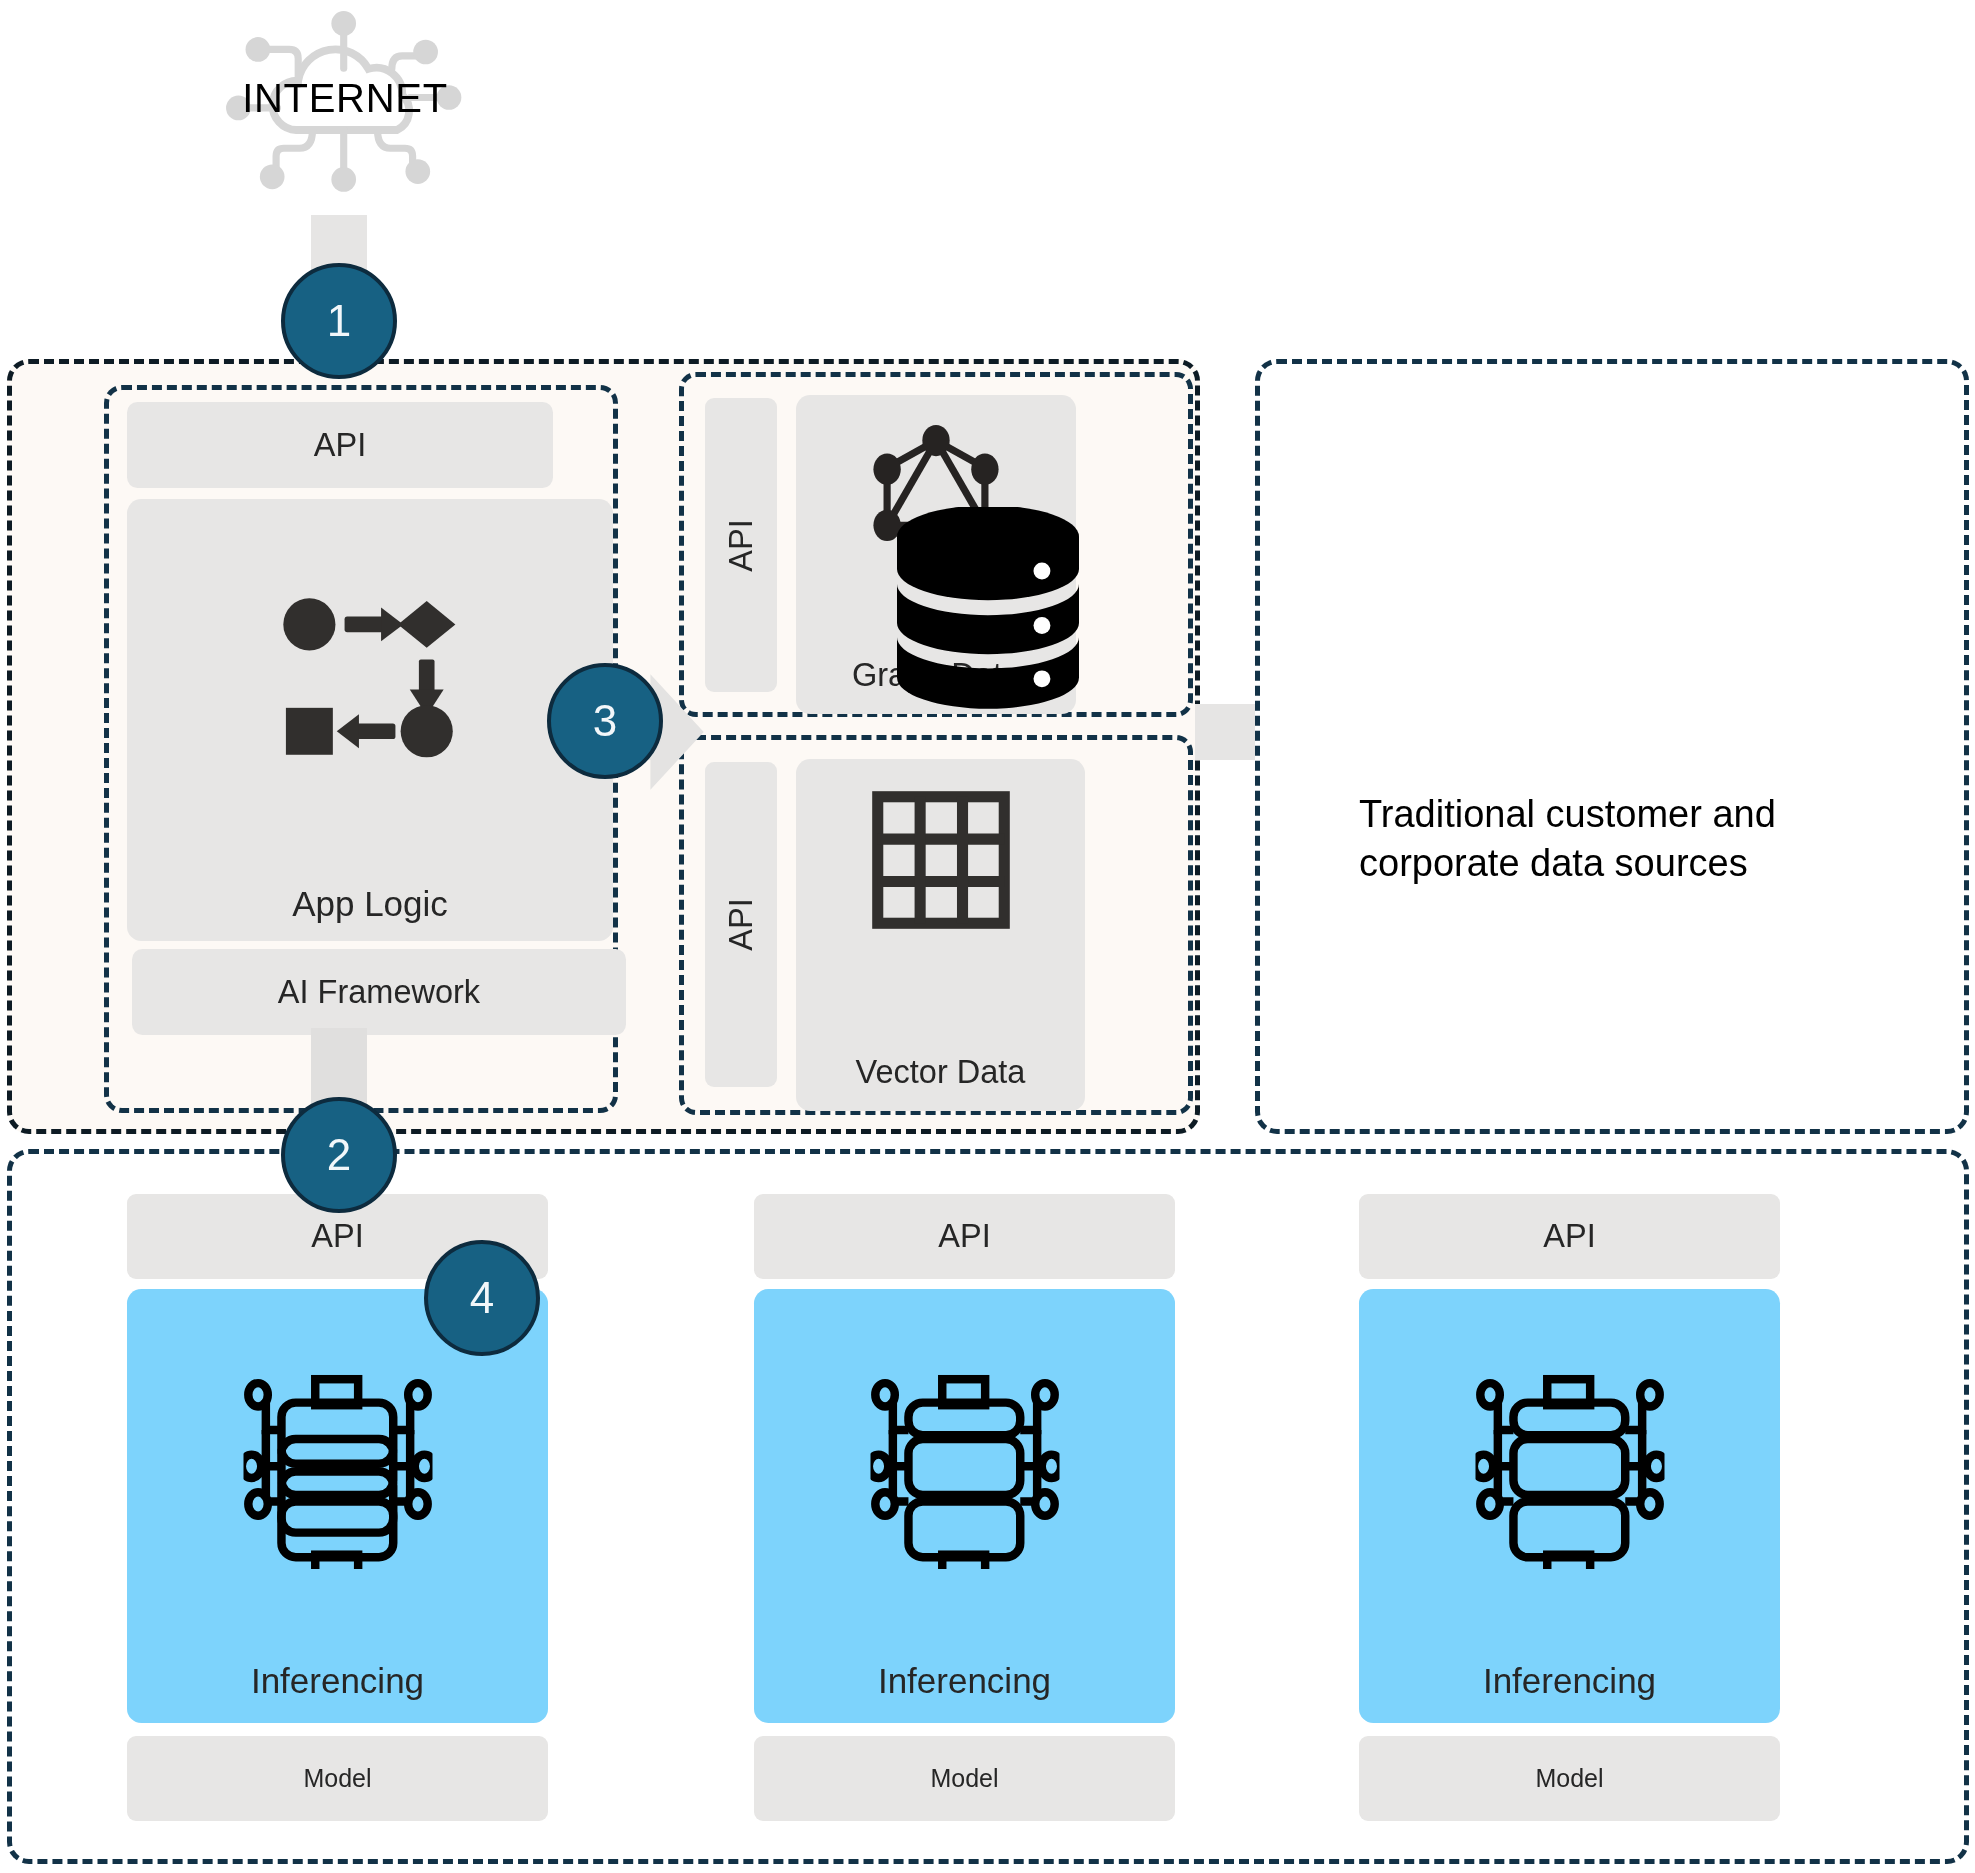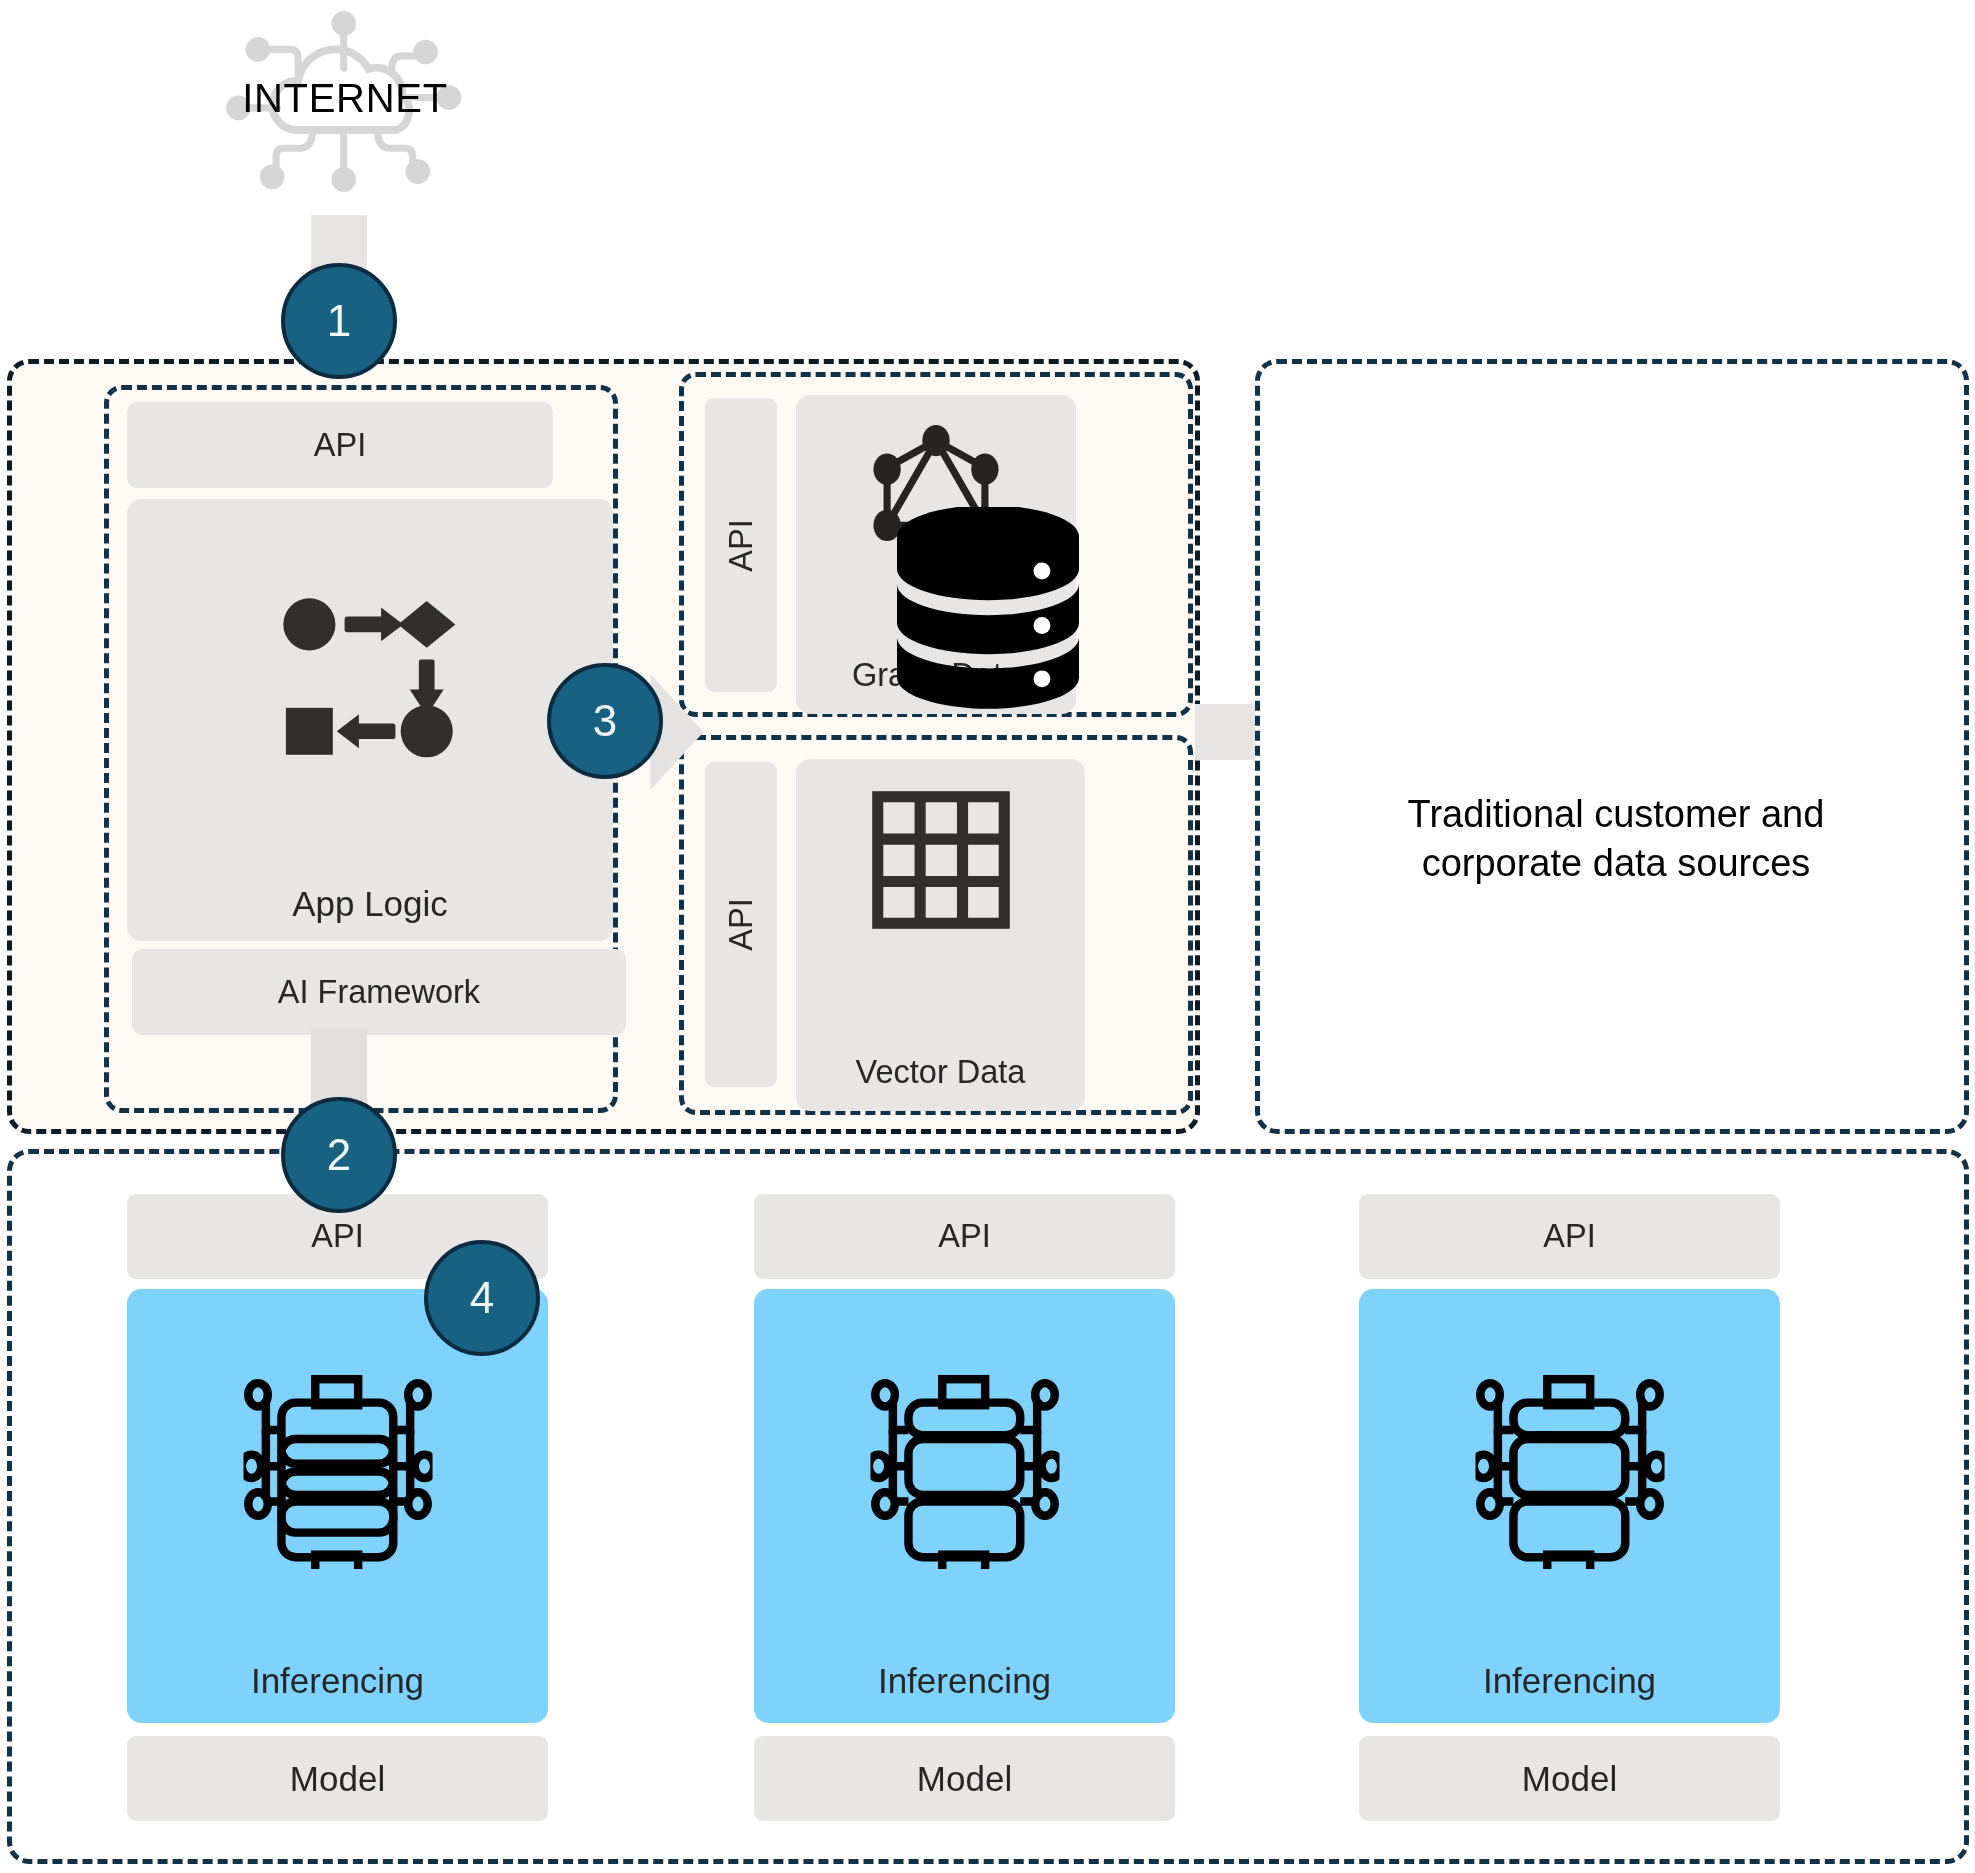--- a/index.html
+++ b/index.html
@@ -99,37 +99,37 @@
   .data-card .dicon{position:absolute;left:50%;top:26px;transform:translateX(-50%);}
 
   
   .blockarrow{position:absolute;}
   #arrow-app-data{left:588px;top:670px;}
   #arrow-data-db{left:1195px;top:670px;}
 
   
   #db-icon{position:absolute;left:50%;top:507px;transform:translateX(-50%);}
   #db-caption{
-    position:absolute;left:1359px;top:790px;width:514px;text-align:center;
+    position:absolute;left:1359px;top:790px;width:514px;text-align:left;
     font-size:38px;line-height:1.28;color:#000;
   }
 
   
   .mcol{position:absolute;top:1194px;width:421px;}
   #mcol-0{left:127px;}
   #mcol-1{left:754px;}
   #mcol-2{left:1359px;}
   .mcol .m-api{position:relative;width:100%;height:85px;background:#e7e6e5;border-radius:9px;
     display:flex;align-items:center;justify-content:center;font-size:32.5px;color:#262626;}
   .mcol .m-inf{position:relative;margin-top:10.4px;width:100%;height:434px;background:#7dd3fc;border-radius:14.3px;
     display:flex;align-items:flex-end;justify-content:center;padding-bottom:22px;box-sizing:border-box;
     font-size:35px;color:#262626;}
   .mcol .m-inf .inf-icon{position:absolute;left:50%;top:85px;transform:translateX(-50%);}
   .mcol .m-model{position:relative;margin-top:13px;width:100%;height:85px;background:#e7e6e5;border-radius:9px;
-    display:flex;align-items:center;justify-content:center;font-size:35px;color:#262626;}
+    display:flex;align-items:center;justify-content:center;font-size:25px;color:#262626;}
 
   
   .badge{
     position:absolute;border-radius:50%;
     background:#176183;border:4.6px solid #0d2b3e;
     display:flex;align-items:center;justify-content:center;
     color:#f2f7fa;font-size:44px;
     box-sizing:border-box;
   }
   #badge-1{left:281px;top:263px;width:116px;height:116px;}

